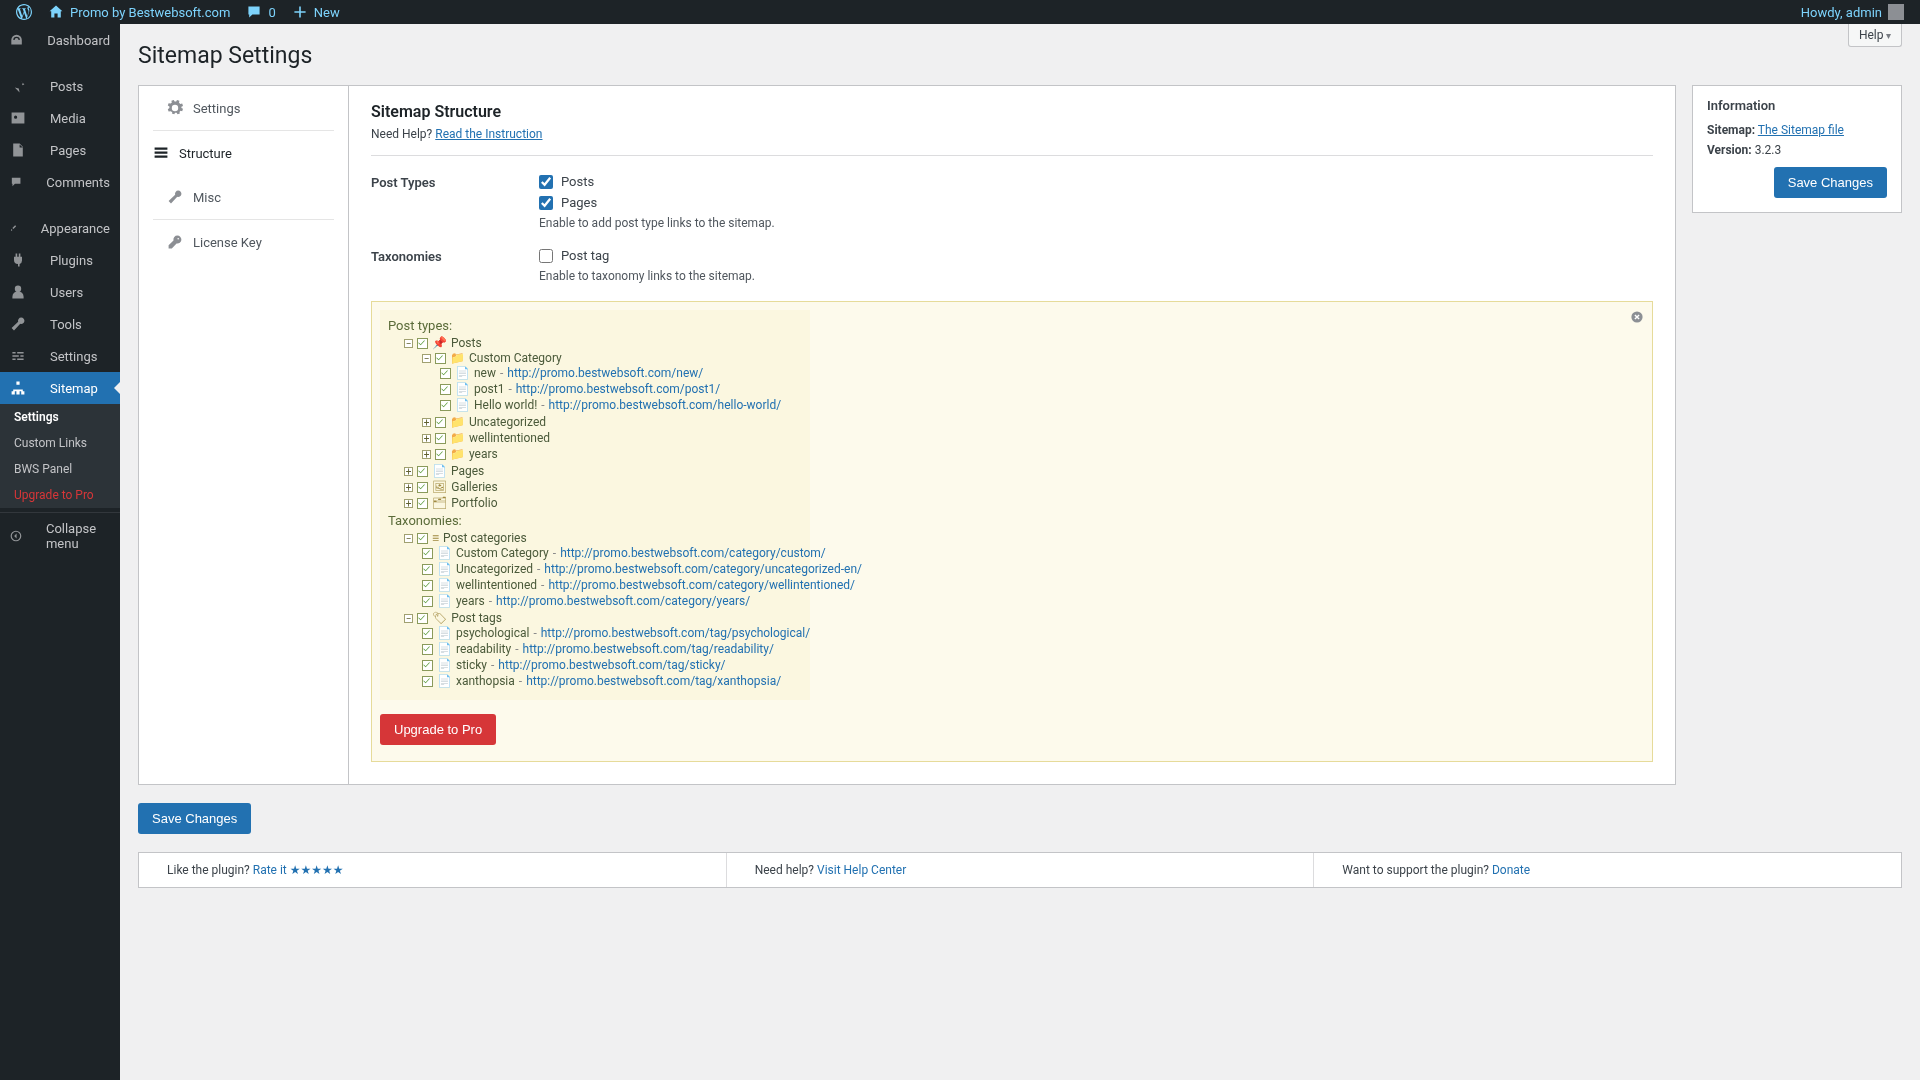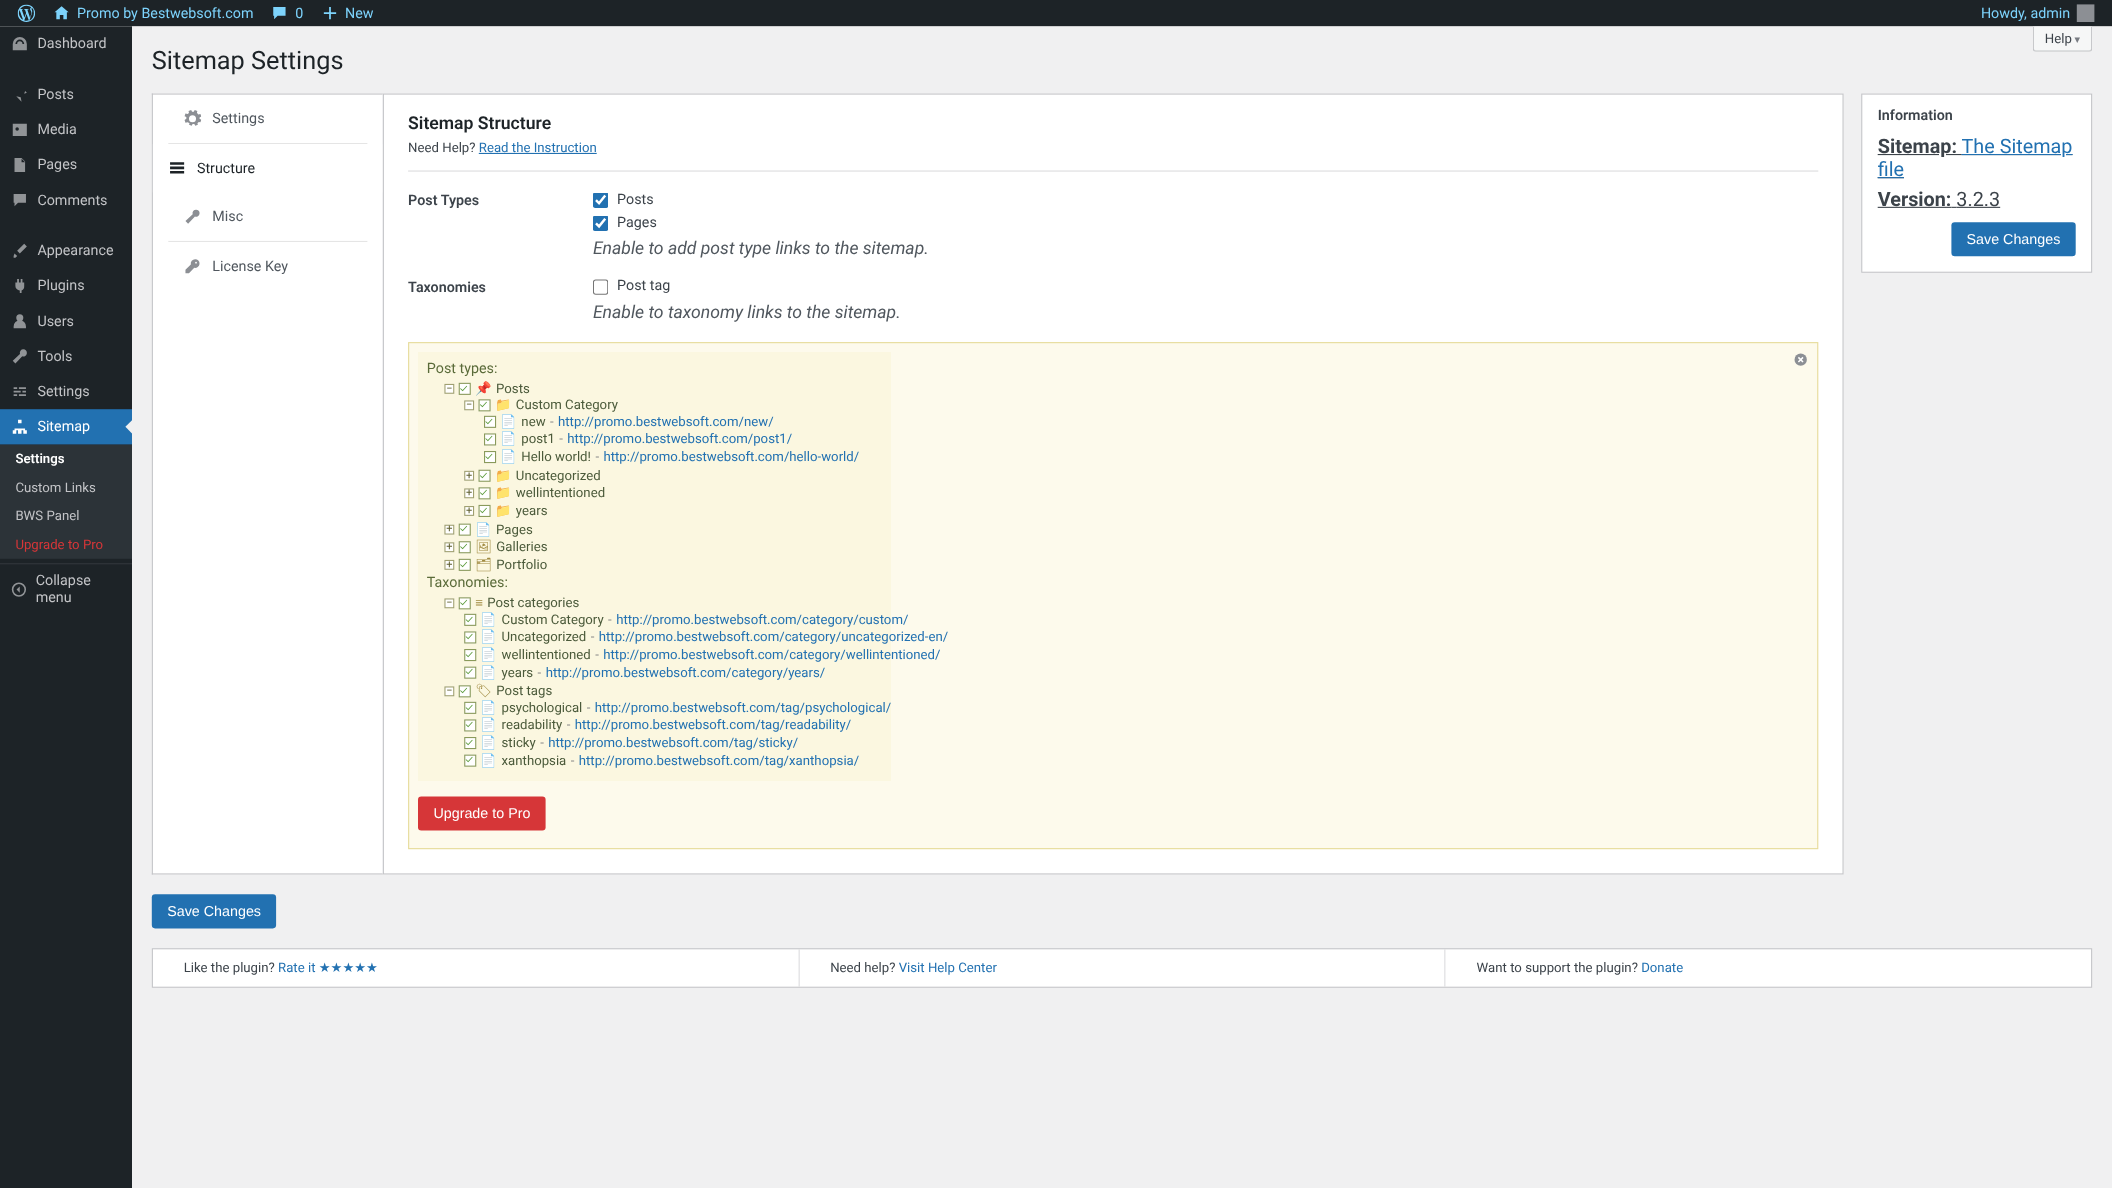--- a/index.html
+++ b/index.html
@@ -8,21 +8,21 @@
 
 .admin-bar { height: 24px; background: #1d2327; color: #c3c4c7; display: flex; align-items: center; justify-content: space-between; padding: 0 8px; font-size: 13px; }
 .admin-bar-left, .admin-bar-right { display: flex; align-items: center; height: 24px; }
 .admin-bar-item { display: flex; align-items: center; height: 24px; padding: 0 8px; color: #7dd3fc; cursor: pointer; gap: 6px; }
 .admin-bar svg { width: 16px; height: 16px; fill: currentColor; }
 .avatar-box { width: 16px; height: 16px; background: #8c8f94; display: inline-block; }
 
 
 .wrap { display: flex; min-height: calc(100vh - 24px); }
 .sidebar { width: 120px; background: #1d2327; color: #c3c4c7; font-size: 13px; }
-.side-item { display: flex; align-items: center; gap: 8px; padding: 8px 10px; cursor: pointer; color: #c3c4c7; }
+.side-item { display: flex; align-items: center; gap: 24px; padding: 8px 10px; cursor: pointer; color: #c3c4c7; }
 .side-item.current { background: #2271b1; color: #fff; position: relative; }
 .side-item.current::after { content: ""; position: absolute; right: -0px; top: 50%; transform: translateY(-50%); border: 6px solid transparent; border-right-color: #f0f0f1; }
 .side-item svg { width: 16px; height: 16px; fill: currentColor; opacity: 0.7; }
 .side-item.current svg { opacity: 1; }
 .side-sub { background: #2c3338; font-size: 12px; }
 .side-sub a { display: block; padding: 6px 10px 6px 14px; color: #c3c4c7; text-decoration: none; cursor: pointer; }
 .side-sub a.sub-current { color: #fff; font-weight: 600; }
 .side-sub a.upgrade { color: #d63638; }
 .side-collapse { border-top: 1px solid #32373c; margin-top: 4px; }
 
@@ -49,21 +49,21 @@
 .section-title { font-size: 16px; font-weight: 600; color: #1d2327; margin-bottom: 6px; }
 .need-help { font-size: 12px; color: #3c434a; }
 .need-help a { color: #2271b1; text-decoration: underline; }
 hr.sep { border: none; border-top: 1px solid #dcdcde; margin: 14px 0 18px 0; }
 
 .form-row { display: flex; margin-bottom: 18px; }
 .form-label { width: 168px; font-weight: 600; font-size: 13px; padding-top: 1px; }
 .form-field { flex: 1; font-size: 13px; }
 .checkbox-line { display: flex; align-items: center; gap: 8px; margin-bottom: 6px; }
 .checkbox-line input { width: 14px; height: 14px; accent-color: #2271b1; }
-.field-desc { font-style: italic; color: #50575e; font-size: 16px; margin-top: 2px; }
+.field-desc { color: #50575e; font-size: 12px; margin-top: 2px; }
 
 
 .promo-box { background: #fdfaec; border: 1px solid #e6db9a; padding: 8px 4px 16px 8px; position: relative; margin-top: 4px; }
 .promo-close { position: absolute; top: 8px; right: 8px; color: #787c82; cursor: pointer; }
 .tree { font-size: 12px; color: #4b5a3a; background: #fbf7e0; padding: 6px 6px 10px 6px; }
 .tree .hdr { color: #5a6b39; font-size: 13px; margin: 2px 0 2px 2px; }
 .tree ul { list-style: none; margin-left: 18px; }
 .tree li { padding: 1px 0; white-space: nowrap; }
 .tree a { color: #2271b1; text-decoration: none; }
 .cb { display: inline-block; width: 11px; height: 11px; border: 1px solid #8a9a5b; background: #fff; position: relative; vertical-align: middle; margin-right: 4px; }
@@ -73,21 +73,21 @@
 .dash { color: #888; margin: 0 4px; }
 
 .upgrade-btn { display: inline-block; background: #d63638; color: #fff; border: none; padding: 8px 14px; font-size: 13px; border-radius: 3px; cursor: pointer; margin-top: 14px; }
 
 .save-btn { background: #2271b1; color: #fff; border: none; padding: 8px 14px; font-size: 13px; border-radius: 3px; cursor: pointer; }
 .save-row { margin: 18px 0; }
 
 
 .info-card { padding: 12px 14px 14px 14px; }
 .info-title { font-weight: 600; font-size: 13px; margin-bottom: 10px; }
-.info-line { font-size: 18px; margin-bottom: 6px; text-decoration: underline; }
+.info-line { font-size: 12px; margin-bottom: 6px; }
 .info-line a { color: #2271b1; text-decoration: underline; }
 .info-save { margin-top: 10px; text-align: right; }
 
 
 .footer-row { display: flex; margin: 4px 0 0 0; border: 1px solid #c3c4c7; background: #fff; }
 .footer-cell { flex: 1; padding: 10px 28px; border-right: 1px solid #dcdcde; font-size: 12px; }
 .footer-cell:last-child { border-right: none; }
 .footer-cell a { color: #2271b1; text-decoration: none; cursor: pointer; }
 .stars { color: #2271b1; letter-spacing: 0; font-size: 12px; }
 

